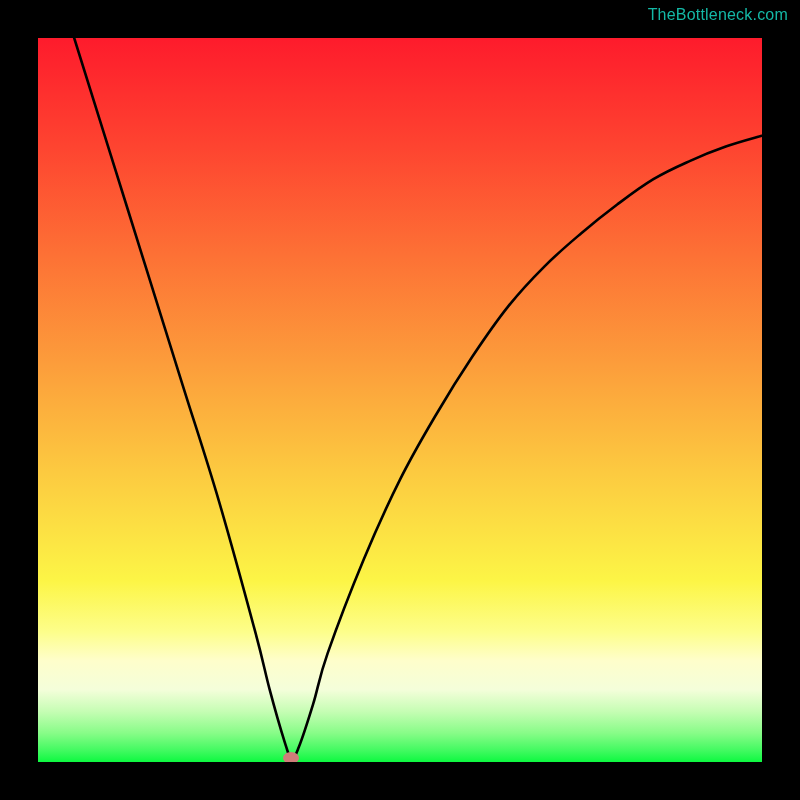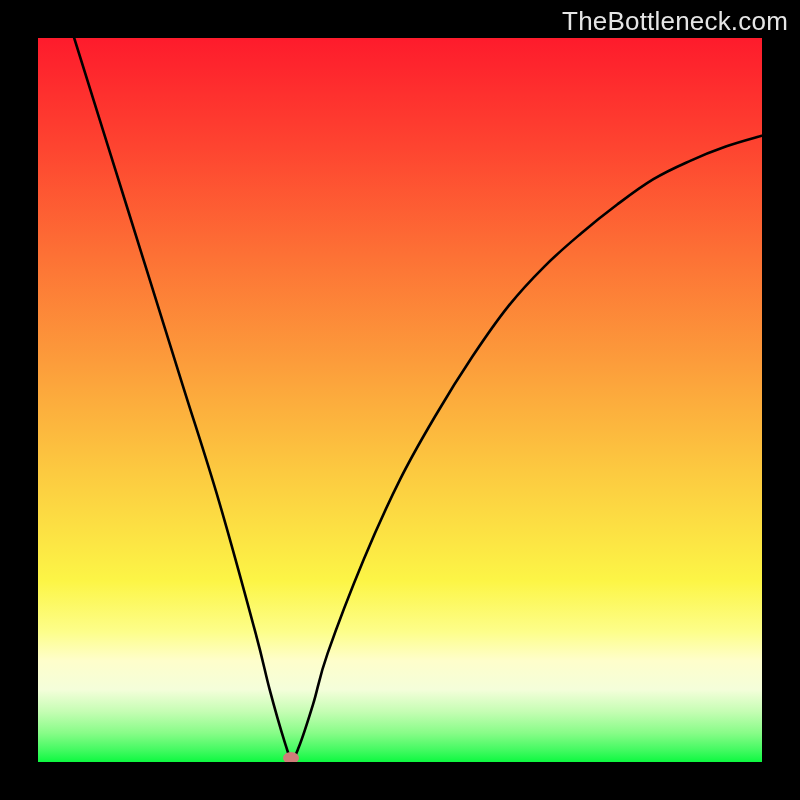--- a/index.html
+++ b/index.html
@@ -20,22 +20,22 @@
     overflow: hidden;
   }
   .gradient {
     position: absolute;
     inset: 0;
   }
   .watermark {
     position: absolute;
     top: 6px;
     right: 12px;
-    color: #e5e5e5;
-    font-size: 26px;
+    color: #14b8a6;
+    font-size: 16px;
     font-weight: 500;
     letter-spacing: 0.2px;
   }
   .marker {
     position: absolute;
     width: 16px;
     height: 12px;
     border-radius: 50%;
     transform: translate(-50%, -50%);
   }

